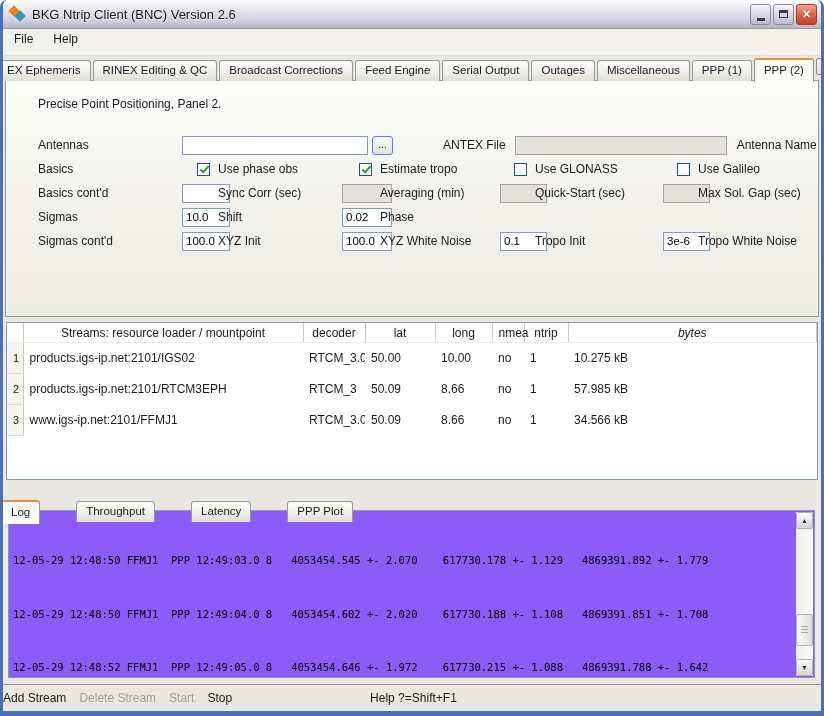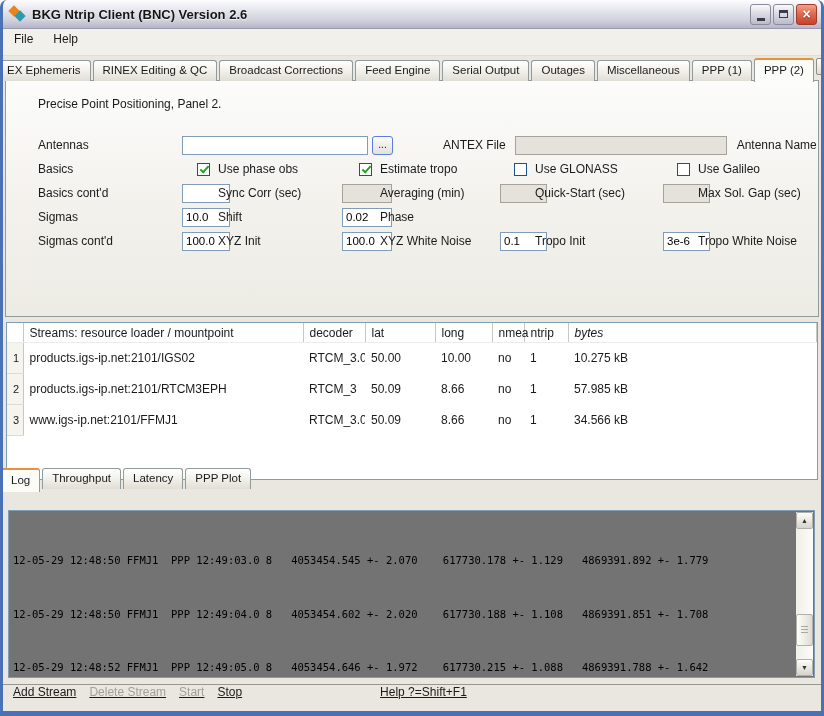--- a/index.html
+++ b/index.html
@@ -8,21 +8,21 @@
     border:0 solid #4a70b5;border-width:0 3px 5px 3px;border-radius:7px 7px 0 0;
     background:#e9e7df;overflow:hidden;}
   
   .titlebar{height:28px;display:flex;align-items:center;padding:0 4px 0 6px;
     background:linear-gradient(180deg,#fdfdfe 0%,#eaeaf1 30%,#d3d2de 70%,#b7b6c8 100%);
     border-bottom:1px solid #9a99ad;border-radius:5px 5px 0 0;}
   .app-icon{position:relative;width:18px;height:16px;margin-right:5px;flex:none;}
   .app-icon i{position:absolute;width:8px;height:8px;transform:rotate(45deg);}
   .app-icon i.d1{left:1px;top:1px;background:#e8851f;}
   .app-icon i.d2{left:7px;top:6px;background:#2e9aa8;}
-  .title-text{font-weight:bold;font-size:13px;color:#151515;text-shadow:0 1px 1px rgba(255,255,255,.8);
+  .title-text{font-weight:normal;font-size:13px;color:#151515;text-shadow:0 1px 1px rgba(255,255,255,.8);
     white-space:nowrap;overflow:hidden;text-align:center;}
   .winbtns{margin-left:auto;display:flex;gap:2px;}
   .winbtn{width:21px;height:21px;box-sizing:border-box;border:1px solid #8a8a9c;border-radius:3px;
     background:linear-gradient(180deg,#fafafc,#d8d7e2 50%,#bcbbcc);display:flex;align-items:center;justify-content:center;}
   .winbtn.close{border-color:#a03a2a;background:linear-gradient(180deg,#f2a28d,#e06b50 45%,#c6412b);}
   .glyph-min{width:8px;height:3px;background:#3b3b47;margin-top:10px;}
   .glyph-max{width:9px;height:8px;box-sizing:border-box;border:1px solid #3b3b47;border-top-width:3px;}
   .glyph-close{color:#fff;font-weight:bold;font-size:14px;line-height:14px;text-shadow:0 1px 1px rgba(0,0,0,.4);}
   
   .menubar{height:26px;display:flex;background:#f1f0ea;border-bottom:1px solid #e0ded6;padding-left:1px;}
@@ -60,49 +60,49 @@
   .name-label{margin-left:10px;white-space:nowrap;}
   .pair-label,.check-label{padding-left:8px;white-space:nowrap;}
   .xp-checkbox{position:relative;width:13px;height:13px;box-sizing:border-box;border:1px solid #1d5281;
     background:#fff;justify-self:end;}
   .xp-checkbox.checked::after{content:"";position:absolute;left:2px;top:2px;width:7px;height:3px;
     border:2px solid #23a123;border-top:none;border-right:none;transform:rotate(-48deg);}
   
   .streams-wrap{position:absolute;left:3px;right:3px;top:322px;height:158px;box-sizing:border-box;
     border:1px solid #7f9db9;background:#fff;overflow:hidden;}
   table.streams{border-collapse:collapse;width:100%;table-layout:fixed;}
-  table.streams th{font-weight:normal;text-align:left;padding:2px 6px;white-space:nowrap;height:15px;
+  table.streams th{font-weight:normal;text-align:center;padding:2px 6px;white-space:nowrap;height:15px;
     border-bottom:1px solid #ececea;}
   table.streams th.sep{border-left:1px solid #c8c7c0;}
   table.streams th:last-child{border-right:1px solid #c8c7c0;font-style:italic;}
   table.streams td{padding:0 6px;height:30px;white-space:nowrap;overflow:hidden;}
   td.rowno{background:#f5f4ef;border-right:1px solid #c8c7c0;border-bottom:1px solid #dddbd3;
     text-align:center;font-size:11px;padding:0;}
   th.rowno-h{border-right:1px solid #c8c7c0;}
   
-  .bottom-tabstrip{position:absolute;left:5px;top:468px;height:23px;display:flex;align-items:flex-start;z-index:2;}
+  .bottom-tabstrip{position:absolute;left:5px;top:500px;height:23px;display:flex;align-items:center;z-index:2;gap:34px;}
   
   .logbox{position:absolute;left:5px;right:6px;top:510px;height:168px;box-sizing:border-box;
-    border:1px solid #7f9db9;background:#737373;z-index:1;}
+    border:1px solid #7f9db9;background:#8b5cf6;z-index:1;}
   .loglines{position:absolute;left:4px;top:3px;right:22px;bottom:2px;overflow:hidden;
     font-family:"DejaVu Sans Mono","Liberation Mono",monospace;font-size:10.5px;line-height:13.4px;
     white-space:pre;color:#000;}
   .scrollbar{position:absolute;top:1px;right:1px;bottom:1px;width:17px;
     background:linear-gradient(90deg,#f0efe9,#fbfbf9);}
   .sb-btn{position:absolute;left:0;width:17px;height:17px;box-sizing:border-box;border:1px solid #b2b0a7;
     border-radius:2px;background:linear-gradient(180deg,#fdfdfc,#d5d3cb);
     display:flex;align-items:center;justify-content:center;font-size:7px;color:#33332d;}
   .sb-up{top:0;} .sb-down{bottom:0;}
   .sb-thumb{position:absolute;left:0;top:102px;width:17px;height:32px;box-sizing:border-box;
     border:1px solid #b2b0a7;border-radius:2px;background:linear-gradient(90deg,#fdfdfc,#dddbd3);}
   .sb-thumb::after{content:"";position:absolute;left:4px;right:4px;top:11px;height:9px;
     background:repeating-linear-gradient(180deg,#a9a79e 0 1px,transparent 1px 3px);}
   
   .statusbar{position:absolute;left:0;right:0;bottom:0;height:26px;border-top:1px solid #98978f;
-    background:#e9e7df;display:flex;align-items:flex-start;padding-left:10px;text-decoration:underline;}
+    background:#e9e7df;display:flex;align-items:center;}
   .sb-item{margin-right:13px;white-space:nowrap;}
   .sb-item.disabled{color:#a3a198;}
   .sb-help{margin-left:125px;white-space:nowrap;}
 </style>
 </head>
 <body>
 
 <div class="window">
 
   <div class="titlebar">

